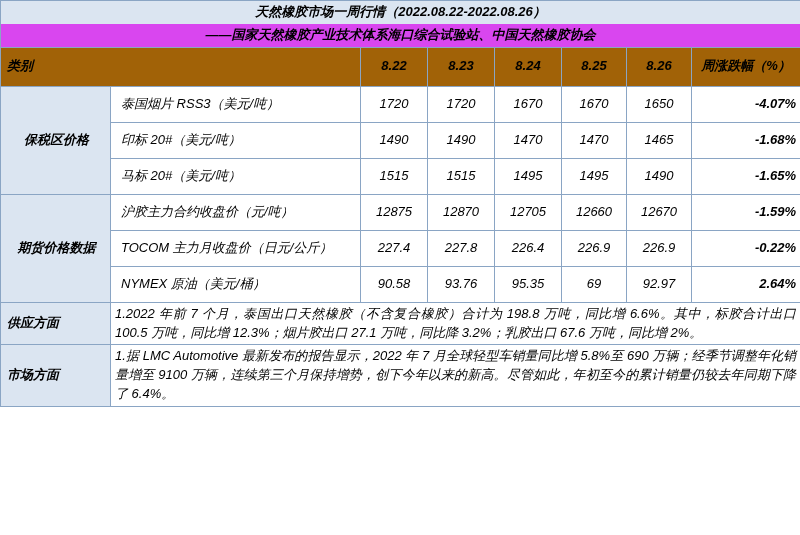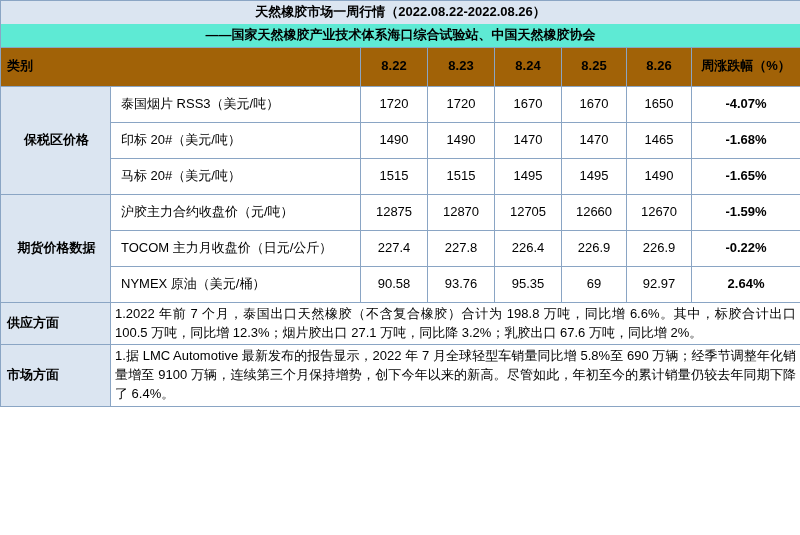--- a/index.html
+++ b/index.html
@@ -13,20 +13,21 @@
     font-family: "Liberation Sans", sans-serif;
     font-size: 13px;
     color: #000000;
     overflow: hidden;
   }
   .sheet {
     width: 800px;
     height: 389px;
     box-sizing: border-box;
     position: relative;
+    font-style: italic;
   }
   table.main {
     border-collapse: collapse;
     width: 800px;
     table-layout: fixed;
   }
   table.main td {
     border: 1px solid #8aa5c4;
     padding: 2px 4px;
     vertical-align: middle;
@@ -35,21 +36,21 @@
   }
   .title-cell {
     background: #dbe5f1;
     text-align: center;
     font-weight: bold;
     font-size: 14.5px;
     padding: 6px 4px 2px 4px;
     border-bottom: none !important;
   }
   .subtitle-cell {
-    background: #5eead4;
+    background: #d946ef;
     text-align: center;
     font-weight: bold;
     font-size: 14.5px;
     padding: 2px 4px 7px 4px;
     border-top: none !important;
   }
   .hdr {
     background: #a16207;
     font-weight: bold;
     text-align: center;
@@ -69,21 +70,21 @@
   }
   .rowlabel {
     text-align: left;
     padding-left: 10px !important;
     white-space: nowrap;
   }
   .num {
     text-align: center;
   }
   .chg {
-    text-align: center;
+    text-align: right;
     font-weight: bold;
   }
   .data-row td {
     height: 31px;
   }
   .narrative td {
     padding: 8px 10px;
     text-align: justify;
     line-height: 1.75;
     font-size: 13.5px;

